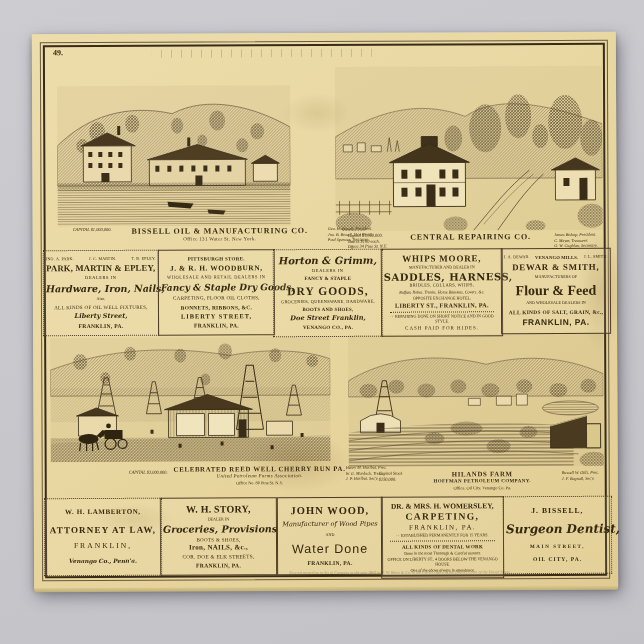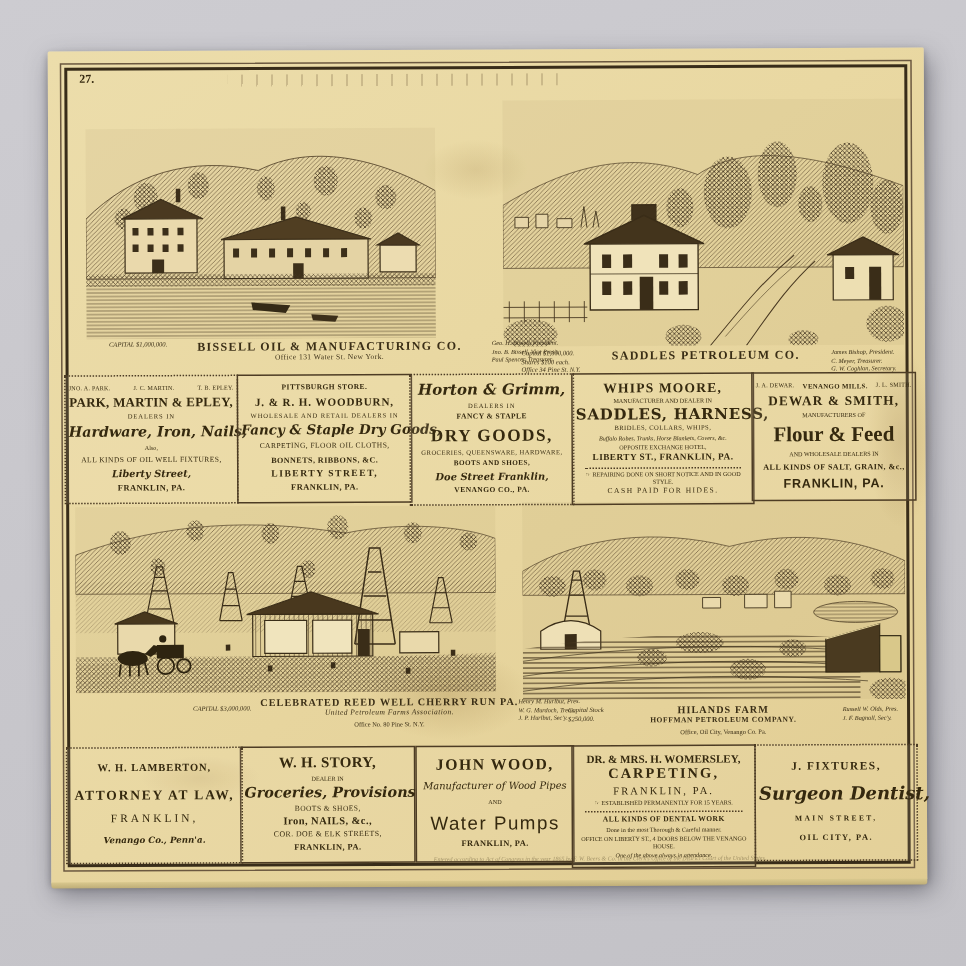--- a/index.html
+++ b/index.html
@@ -67,21 +67,21 @@
     <pattern id="pv" width="3.2" height="4" patternUnits="userSpaceOnUse">
       <path d="M1.6 0 V4" stroke="#55452a" stroke-width="0.4"></path>
     </pattern>
   </defs>
 </svg>
 
 <div class="stage">
  <div class="poster">
   <div class="frame-outer"></div>
   <div class="frame-thick"></div>
-  <div class="pageno">27.</div>
+  <div class="pageno">49.</div>
   <div class="scribble"></div>
 
   <div class="vignette-stain" style="left:210px;top:400px;width:110px;height:60px;background:radial-gradient(closest-side,rgba(134,99,42,.22),rgba(134,99,42,0))"></div>
   <div class="vignette-stain" style="left:545px;top:200px;width:45px;height:120px;background:radial-gradient(closest-side,rgba(120,88,36,.20),rgba(120,88,36,0))"></div>
   <div class="vignette-stain" style="left:250px;top:60px;width:70px;height:40px;background:radial-gradient(closest-side,rgba(130,96,40,.14),rgba(130,96,40,0))"></div>
   <div class="vignette-stain" style="left:60px;top:470px;width:80px;height:30px;background:radial-gradient(closest-side,rgba(130,96,40,.12),rgba(130,96,40,0))"></div>
 
   <div class="engraving" style="left:25px;top:52px;width:233px;height:140px">
    <svg viewBox="0 0 233 140">
     <g stroke="#5a4930" stroke-width="0.6">
@@ -206,21 +206,21 @@
     </g>
    </svg>
   </div>
   <div class="cap" style="left:315px;top:200px;width:250px">
     <div class="cap-side">
       <div>Capital $1,000,000.</div>
       <div>Shares $100 each.</div>
       <div>Office 34 Pine St. N.Y.</div>
     </div>
     <div class="cap-mid">
-      <div class="cap-title">SADDLES PETROLEUM CO.</div>
+      <div class="cap-title">CENTRAL REPAIRING CO.</div>
     </div>
     <div class="officers">
       <div>James Bishop, President.</div>
       <div>C. Meyer, Treasurer.</div>
       <div>G. W. Coghlan, Secretary.</div>
     </div>
   </div>
 
   <div class="ad dotted" style="left:10px;top:216px;width:110px;height:78px">
     <div class="names">
@@ -428,38 +428,38 @@
     <div class="t-h2" style="font-size:7px;letter-spacing:.6px">W. H. LAMBERTON,</div>
     <div class="t-big2" style="font-size:9px;letter-spacing:1.2px">ATTORNEY AT LAW,</div>
     <div class="t-caps" style="font-size:7.6px;letter-spacing:2px;font-weight:normal">FRANKLIN,</div>
     <div class="t-scr" style="font-size:5.8px">Venango Co., Penn'a.</div>
   </div>
 
   <div class="ad" style="left:243px;top:464px;width:100px;height:70px">
     <div class="t-h" style="font-size:10.5px;letter-spacing:1px">JOHN WOOD,</div>
     <div class="t-scr" style="font-size:6.6px;font-weight:normal">Manufacturer of Wood Pipes</div>
     <div class="t-tiny">AND</div>
-    <div class="t-big" style="font-size:12.5px;font-family:'Liberation Sans',sans-serif;font-weight:normal">Water Pumps</div>
+    <div class="t-big" style="font-size:12.5px;font-family:'Liberation Sans',sans-serif;font-weight:normal">Water Done</div>
     <div class="t-sm2">FRANKLIN, PA.</div>
   </div>
 
   <div class="ad" style="left:347px;top:464px;width:117px;height:74px">
     <div class="t-h2" style="font-size:7.4px">DR. &amp; MRS. H. WOMERSLEY,</div>
     <div class="t-big2" style="font-size:9.6px;letter-spacing:1.4px">CARPETING,</div>
     <div class="t-caps" style="font-size:7px;letter-spacing:1.4px">FRANKLIN, PA.</div>
     <div class="t-tiny">☞ ESTABLISHED PERMANENTLY FOR 15 YEARS.</div>
     <div class="rule"></div>
     <div class="t-sm" style="font-weight:bold">ALL KINDS OF DENTAL WORK</div>
     <div class="t-tiny">Done in the most Thorough &amp; Careful manner.</div>
     <div class="t-tiny">OFFICE ON LIBERTY ST., 4 DOORS BELOW THE VENANGO HOUSE.</div>
     <div class="t-tiny" style="font-style:italic">One of the above always in attendance.</div>
   </div>
 
   <div class="ad dotted" style="left:469px;top:464px;width:103px;height:70px">
-    <div class="t-h2" style="font-size:7.6px;letter-spacing:1px">J. FIXTURES,</div>
+    <div class="t-h2" style="font-size:7.6px;letter-spacing:1px">J. BISSELL,</div>
     <div class="t-scr-big" style="font-size:12px">Surgeon Dentist,</div>
     <div class="t-sm" style="letter-spacing:1.6px;font-weight:bold">MAIN STREET,</div>
     <div class="t-sm2" style="letter-spacing:1px">OIL CITY, PA.</div>
   </div>
 
   <div class="imprint">Entered according to Act of Congress in the year 1865 by F. W. Beers &amp; Co. in the Clerk's Office of the District Court of the United States.</div>
  </div>
 </div>
 
 </body></html>

